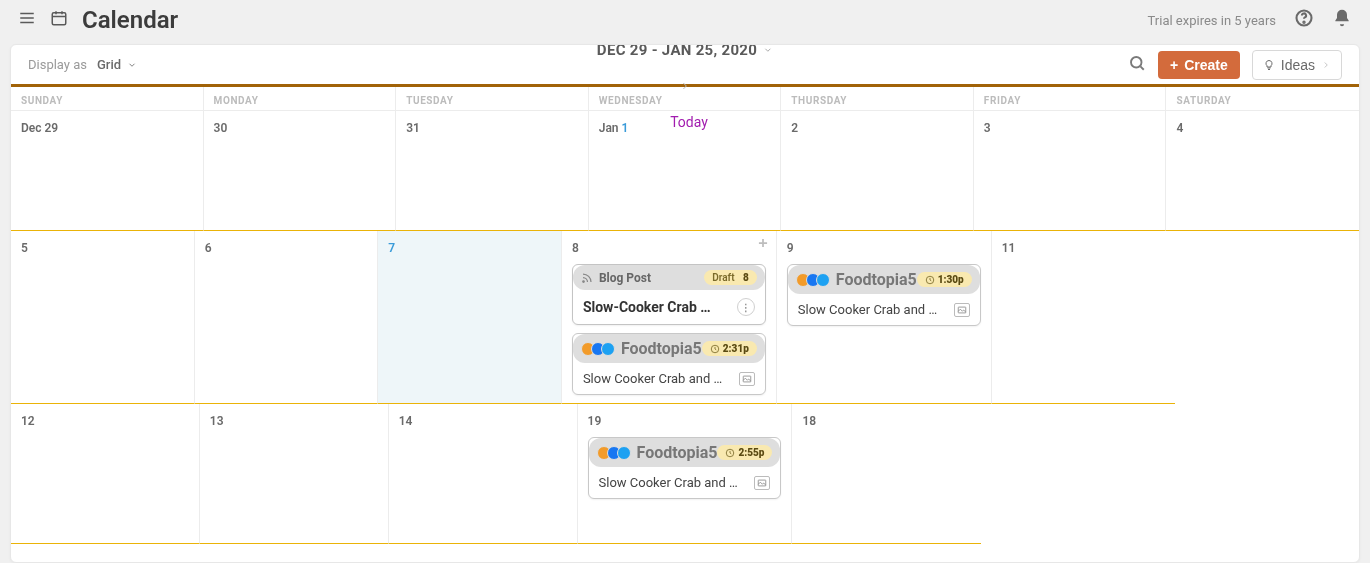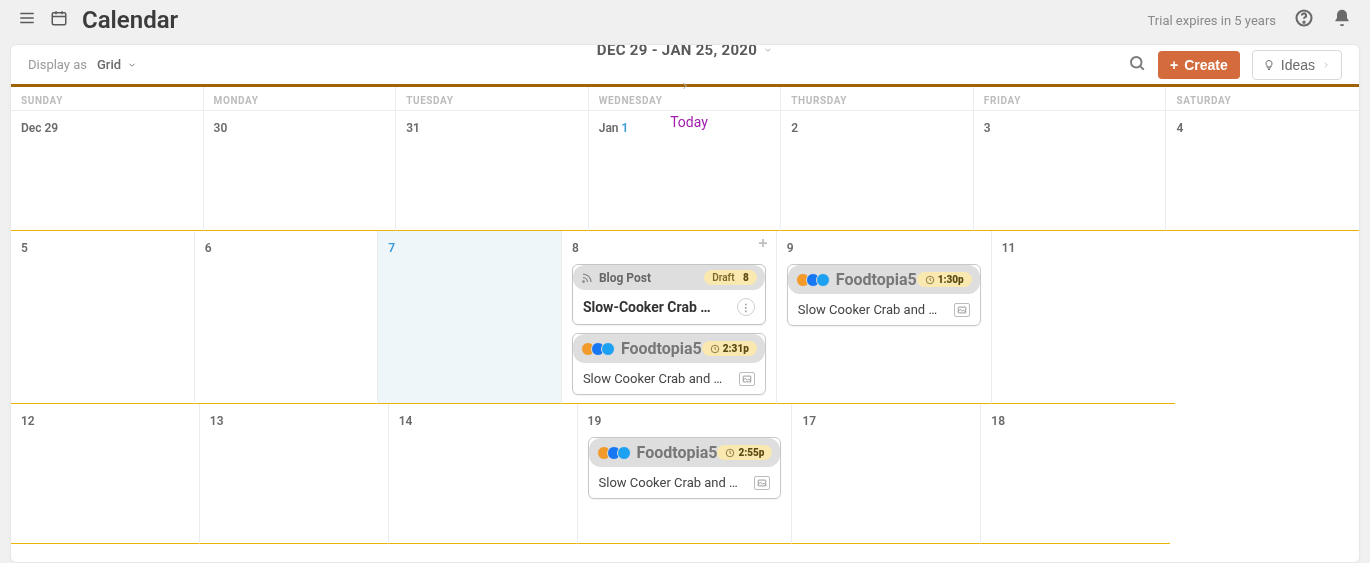--- a/index.html
+++ b/index.html
@@ -302,16 +302,15 @@
           <span class="body-text">Slow Cooker Crab and Ar…</span>
           <span class="img-thumb">
               <svg viewBox="0 0 24 24" fill="none" stroke="currentColor" stroke-width="2">
                 <rect x="3" y="5" width="18" height="14" rx="1"></rect>
                 <polyline points="3 15 8 10 13 15 16 12 21 17"></polyline>
               </svg>
             </span>
         </div>
       </div>
     </div>
-    <div class="day-cell"><span class="day-num">17</span></div>
     <div class="day-cell"><span class="day-num">18</span></div>
   </div>
 </div>
 
 </body></html>

